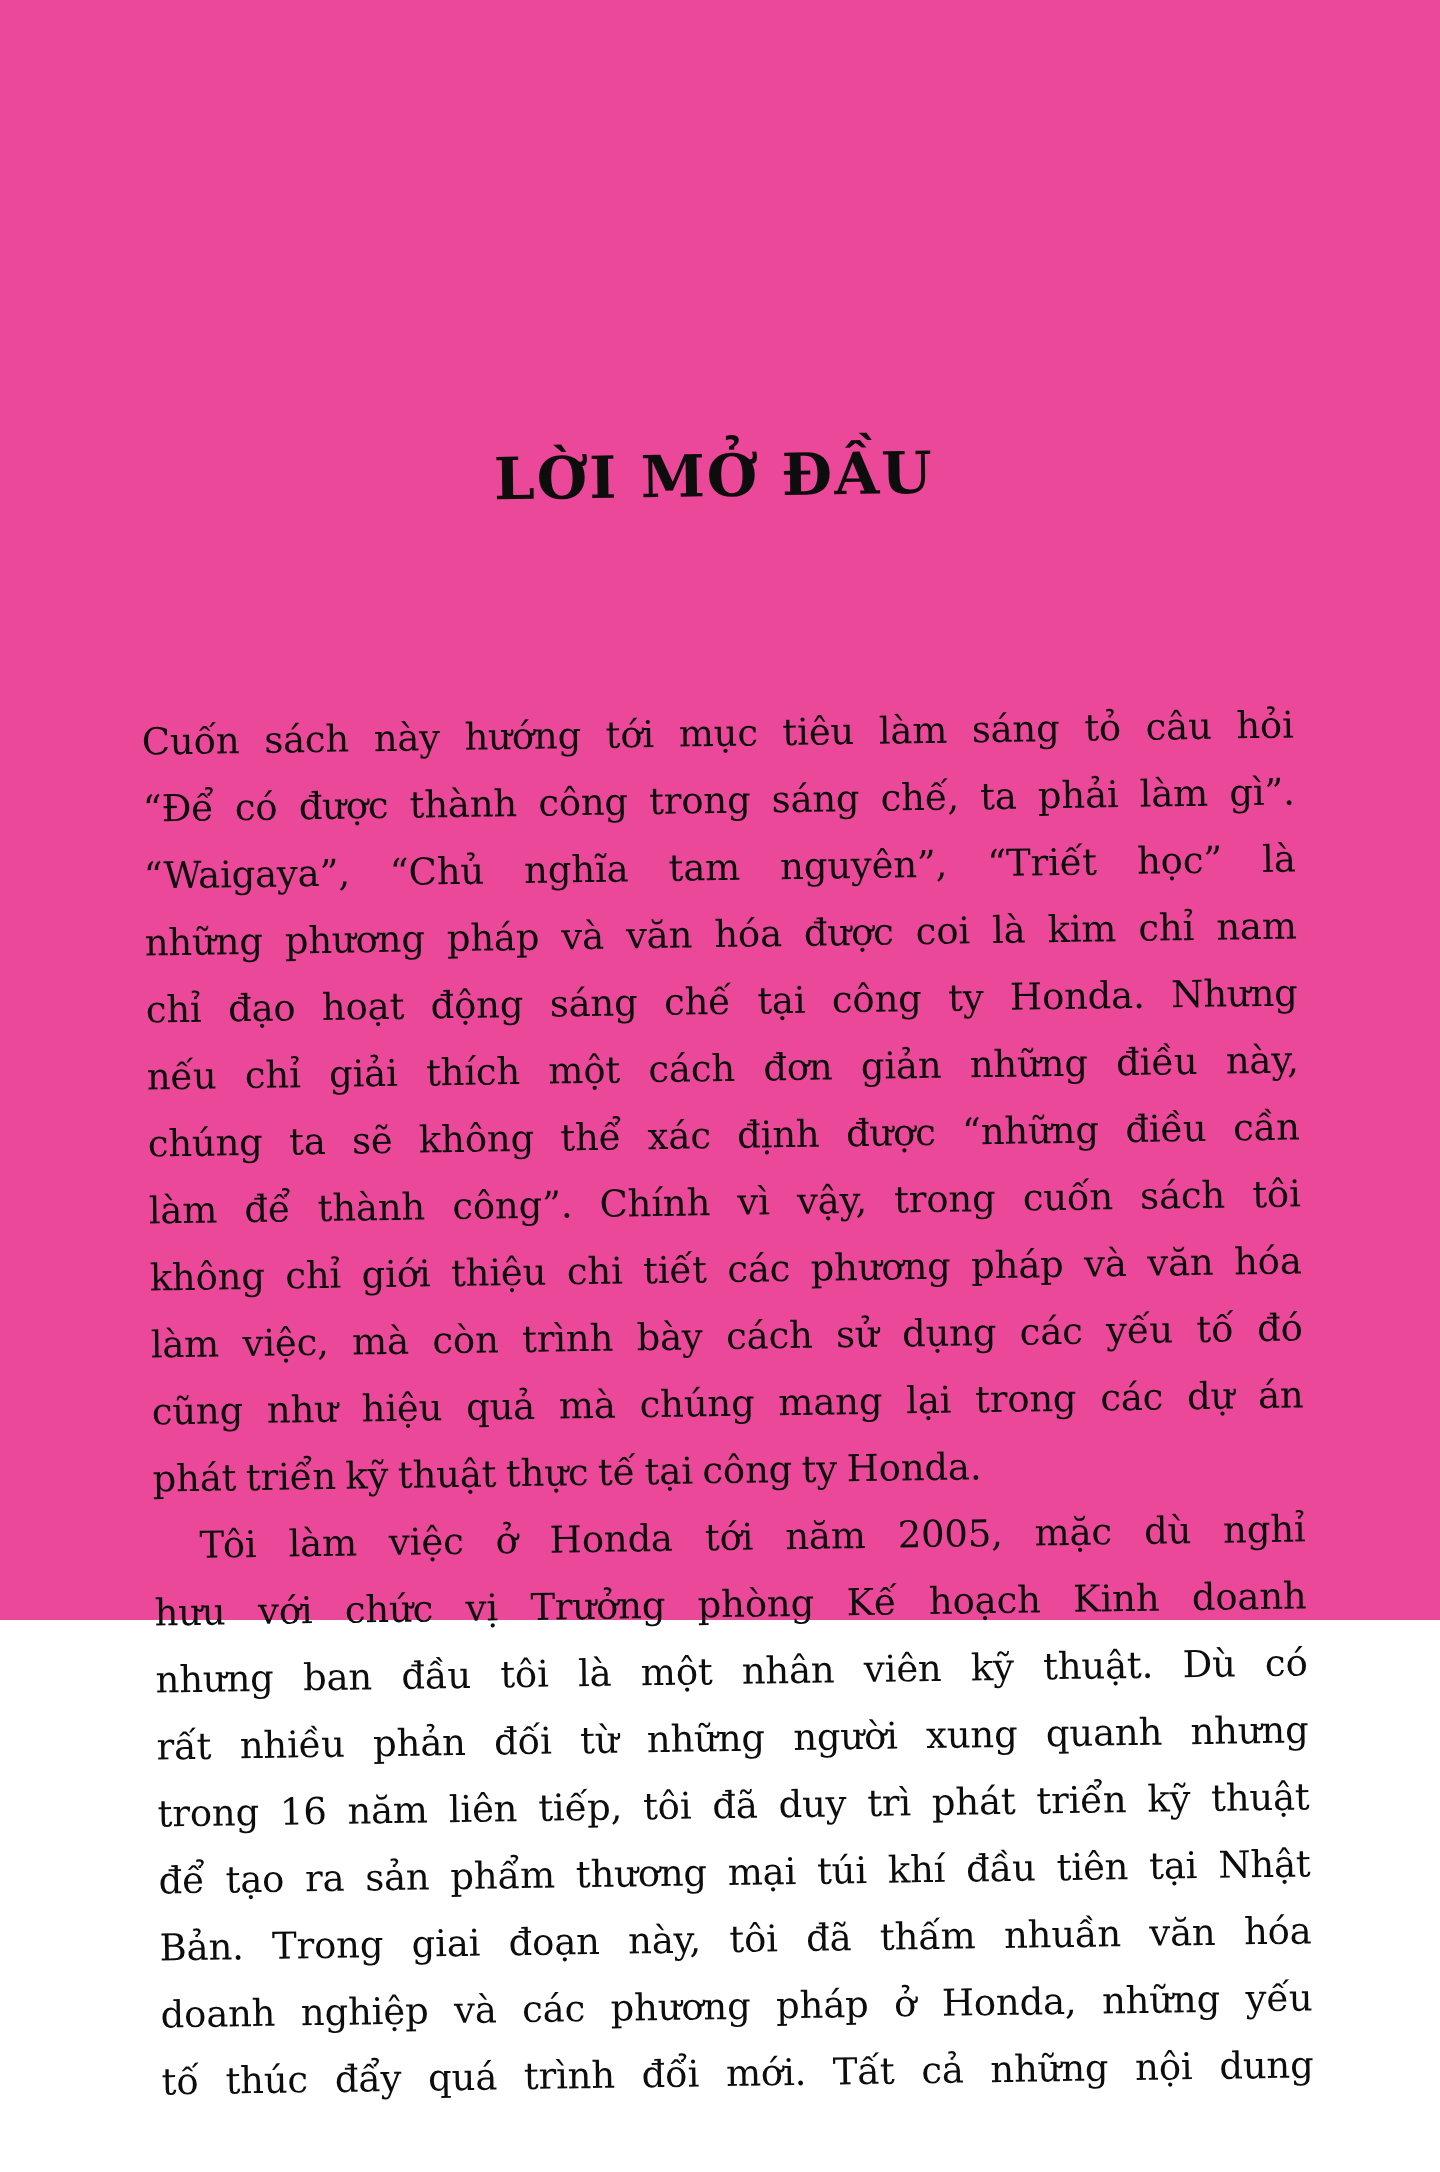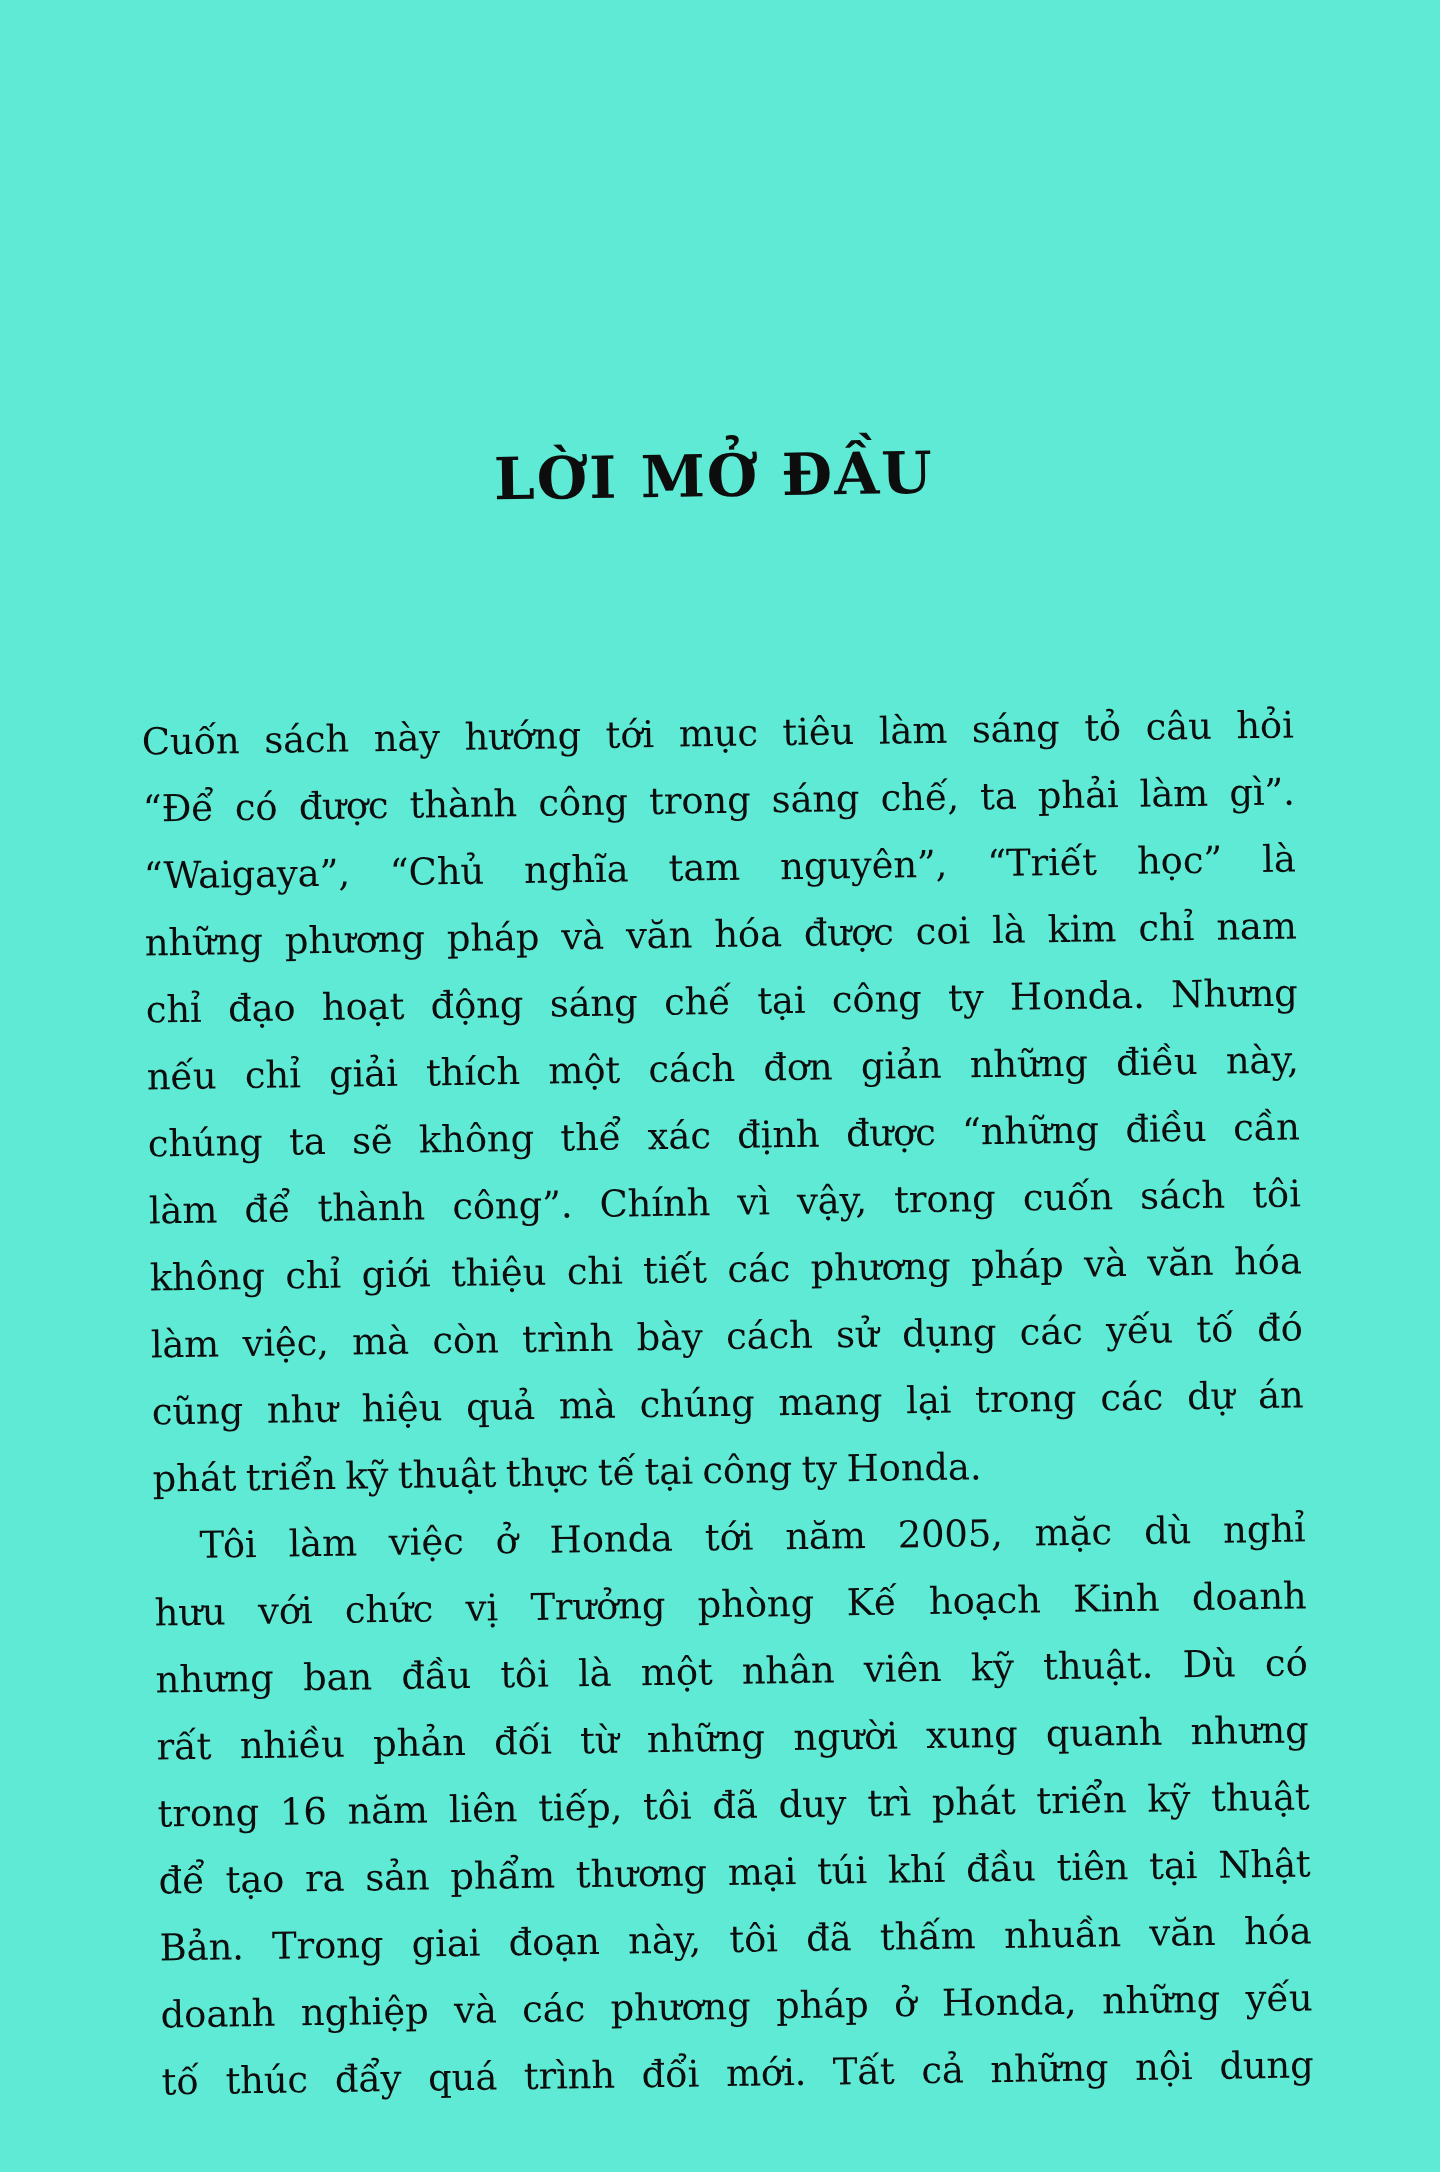--- a/index.html
+++ b/index.html
@@ -9,22 +9,22 @@
   body {
     width: 1440px;
     height: 2172px;
     background: #ffffff;
     overflow: hidden;
     font-family: "DejaVu Serif", "Liberation Serif", serif;
   }
   .sheet {
     position: relative;
     width: 1440px;
-    height: 2172px;
-    background: #5eead4;
+    height: 1620px;
+    background: #ec4899;
   }
   .content {
     position: absolute;
     left: 148px;
     top: 0;
     width: 1152px;
     transform: rotate(-0.85deg);
     transform-origin: 50% 55%;
     color: #0d0d0d;
   }

